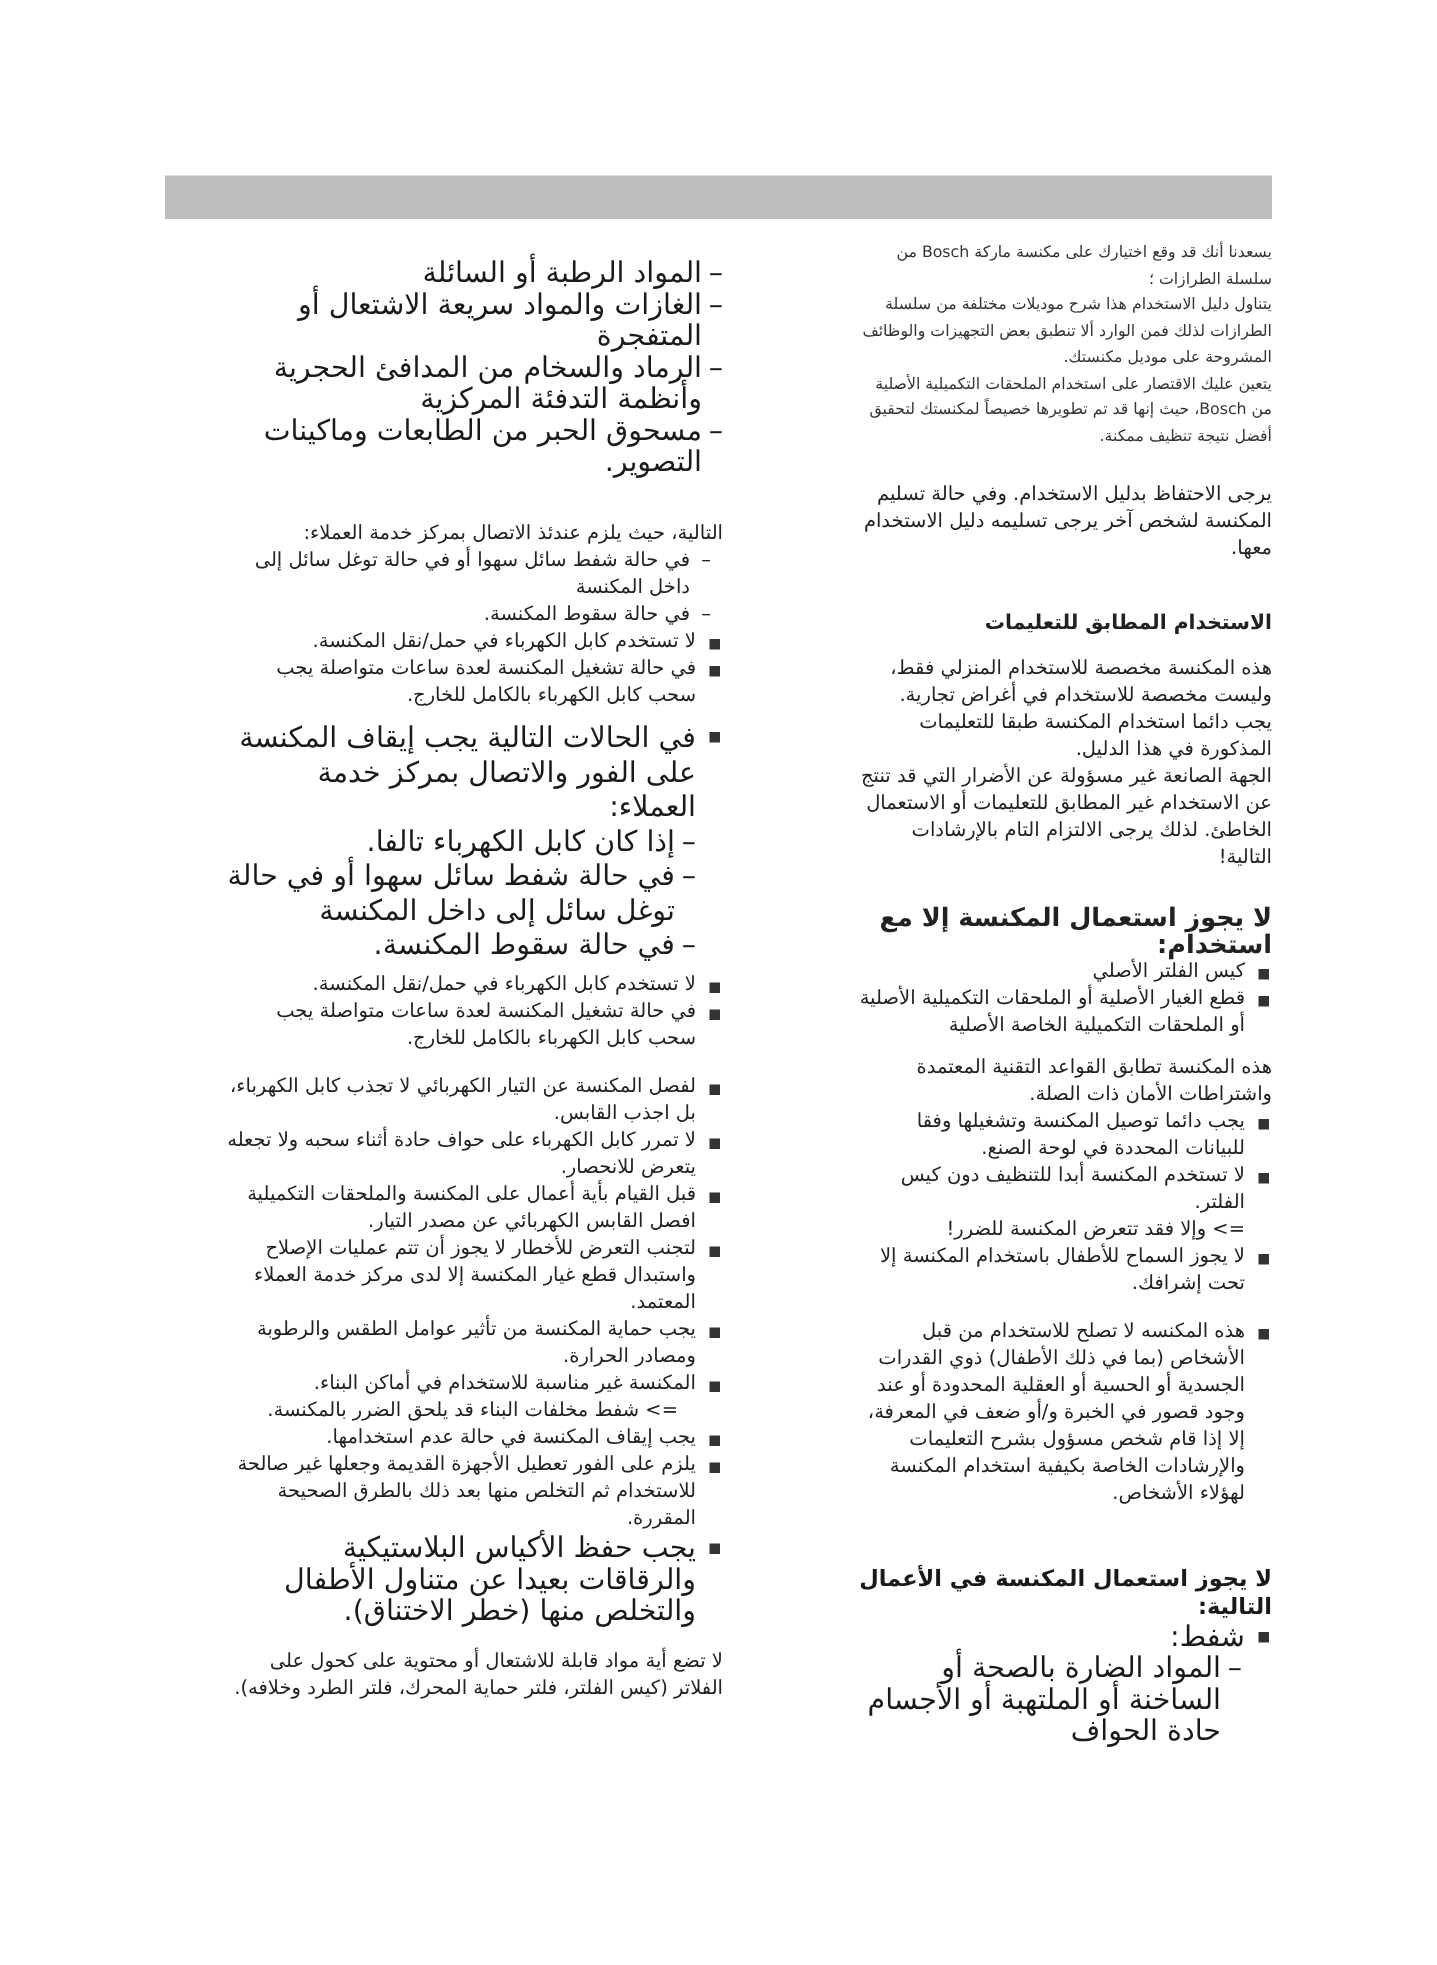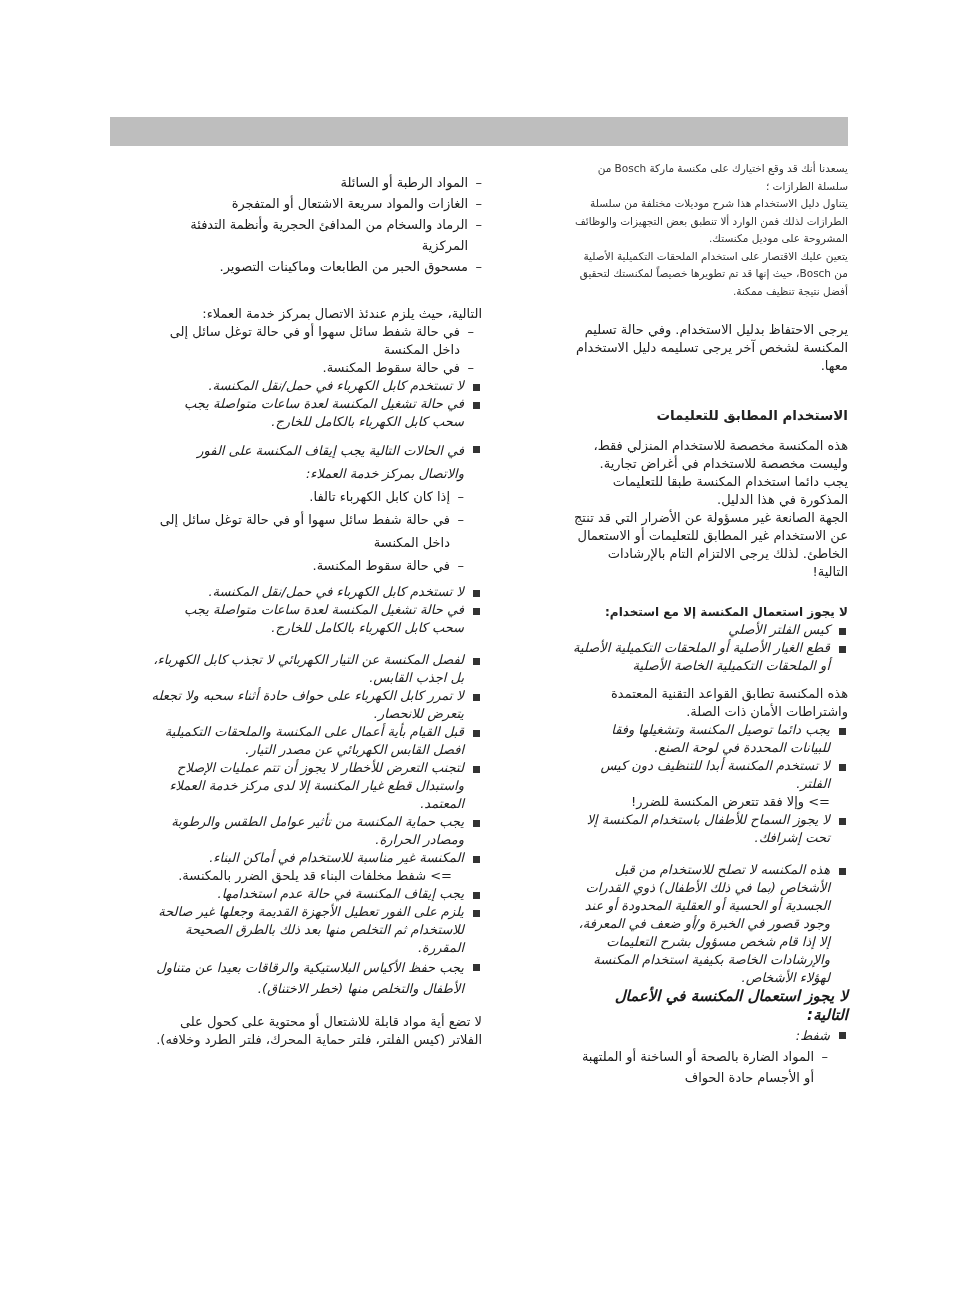--- a/index.html
+++ b/index.html
@@ -5,27 +5,27 @@
   html, body { margin:0; padding:0; background:#ffffff; }
   body { width:958px; height:1310px; position:relative; overflow:hidden;
          font-family:"DejaVu Sans", "Liberation Sans", sans-serif; color:#1a1a1a; }
   .header-bar { position:absolute; left:110px; top:117px; width:738px; height:29px; background:#bebebe; }
   .col { position:absolute; direction:rtl; text-align:right; }
   .col-right { left:570px; top:160px; width:278px; }
   .col-left  { left:150px; top:172px; width:332px; }
   p { margin:0; }
   .small { font-size:10.5px; line-height:17.5px; color:#333; }
   .body  { font-size:13px; line-height:18px; color:#222; }
-  .big   { font-size:13px; line-height:21px; color:#1a1a1a; }
+  .big   { font-size:19px; line-height:21px; color:#1a1a1a; }
   .h2    { font-size:13.5px; font-weight:bold; line-height:20px; color:#222; }
-  .h3    { font-size:12px; font-weight:bold; line-height:18px; color:#222; }
+  .h3    { font-size:17px; font-weight:bold; line-height:18px; color:#222; }
   .h1big { font-size:15px; font-weight:bold; line-height:19px; color:#1a1a1a; }
   ul { list-style:none; margin:0; padding:0; }
   li { position:relative; }
-  li.bul { padding-right:18px;font-style:italic; }
+  li.bul { padding-right:18px; }
   li.bul::before { content:""; position:absolute; right:2px; top:7px; width:7px; height:7px; background:#333; }
   li.dash { padding-right:14px; }
   li.dash::before { content:"–"; position:absolute; right:0; top:0; }
 </style>
 </head>
 <body>
 
 <div class="header-bar"></div>
 
 <div class="col col-right">
@@ -52,21 +52,21 @@
 
   <p class="body" style="margin-top:10px;">هذه المكنسة تطابق القواعد التقنية المعتمدة واشتراطات الأمان ذات الصلة.</p>
   <ul class="body">
     <li class="bul">يجب دائما توصيل المكنسة وتشغيلها وفقا للبيانات المحددة في لوحة الصنع.</li>
     <li class="bul">لا تستخدم المكنسة أبدا للتنظيف دون كيس الفلتر.</li>
     <li style="padding-right:18px;">=&gt; وإلا فقد تتعرض المكنسة للضرر!</li>
     <li class="bul">لا يجوز السماح للأطفال باستخدام المكنسة إلا تحت إشرافك.</li>
     <li class="bul" style="margin-top:14px;">هذه المكنسه لا تصلح للاستخدام من قبل الأشخاص (بما في ذلك الأطفال) ذوي القدرات الجسدية أو الحسية أو العقلية المحدودة أو عند وجود قصور في الخبرة و/أو ضعف في المعرفة، إلا إذا قام شخص مسؤول بشرح التعليمات والإرشادات الخاصة بكيفية استخدام المكنسة لهؤلاء الأشخاص.</li>
   </ul>
 
-  <p class="h1big" style="font-style:italic;">لا يجوز استعمال المكنسة في الأعمال التالية:</p>
+  <p class="h1big" style="margin-top:38px;">لا يجوز استعمال المكنسة في الأعمال التالية:</p>
   <ul class="big">
     <li class="bul">شفط:</li>
   </ul>
   <ul class="big" style="padding-right:20px;">
     <li class="dash">المواد الضارة بالصحة أو الساخنة أو الملتهبة أو الأجسام حادة الحواف</li>
   </ul>
 </div>
 
 <div class="col col-left">
   <ul class="big">

